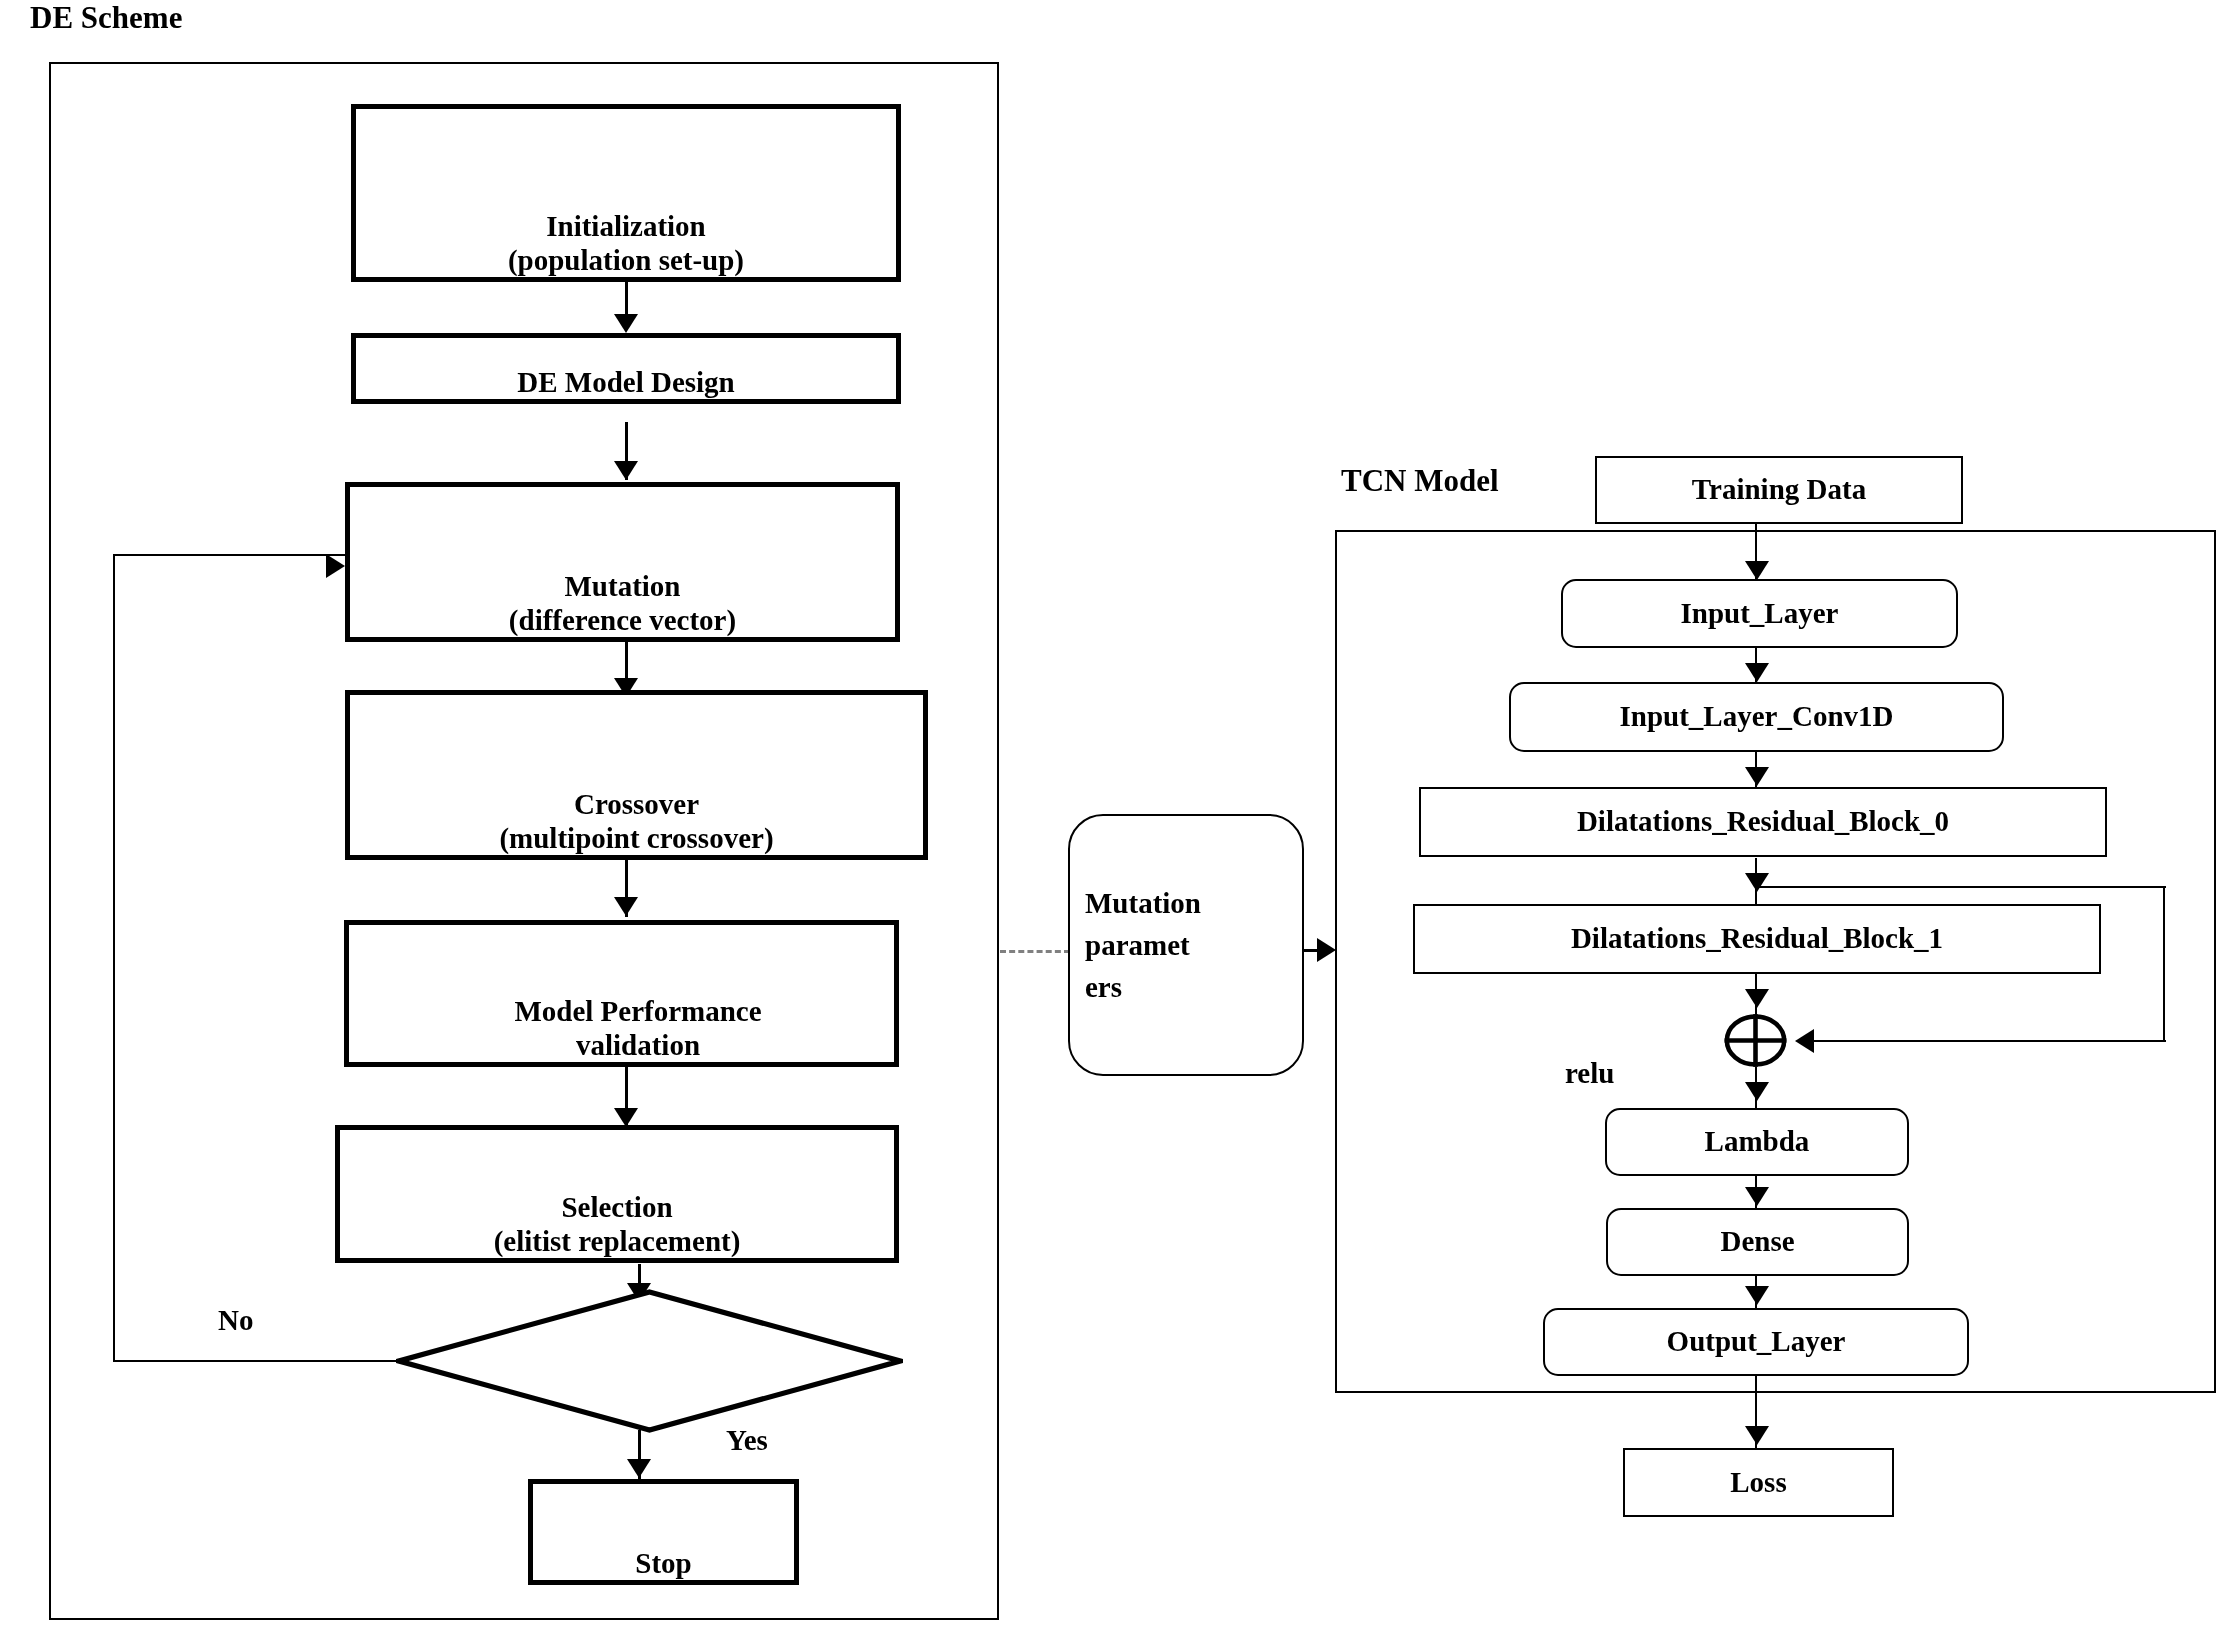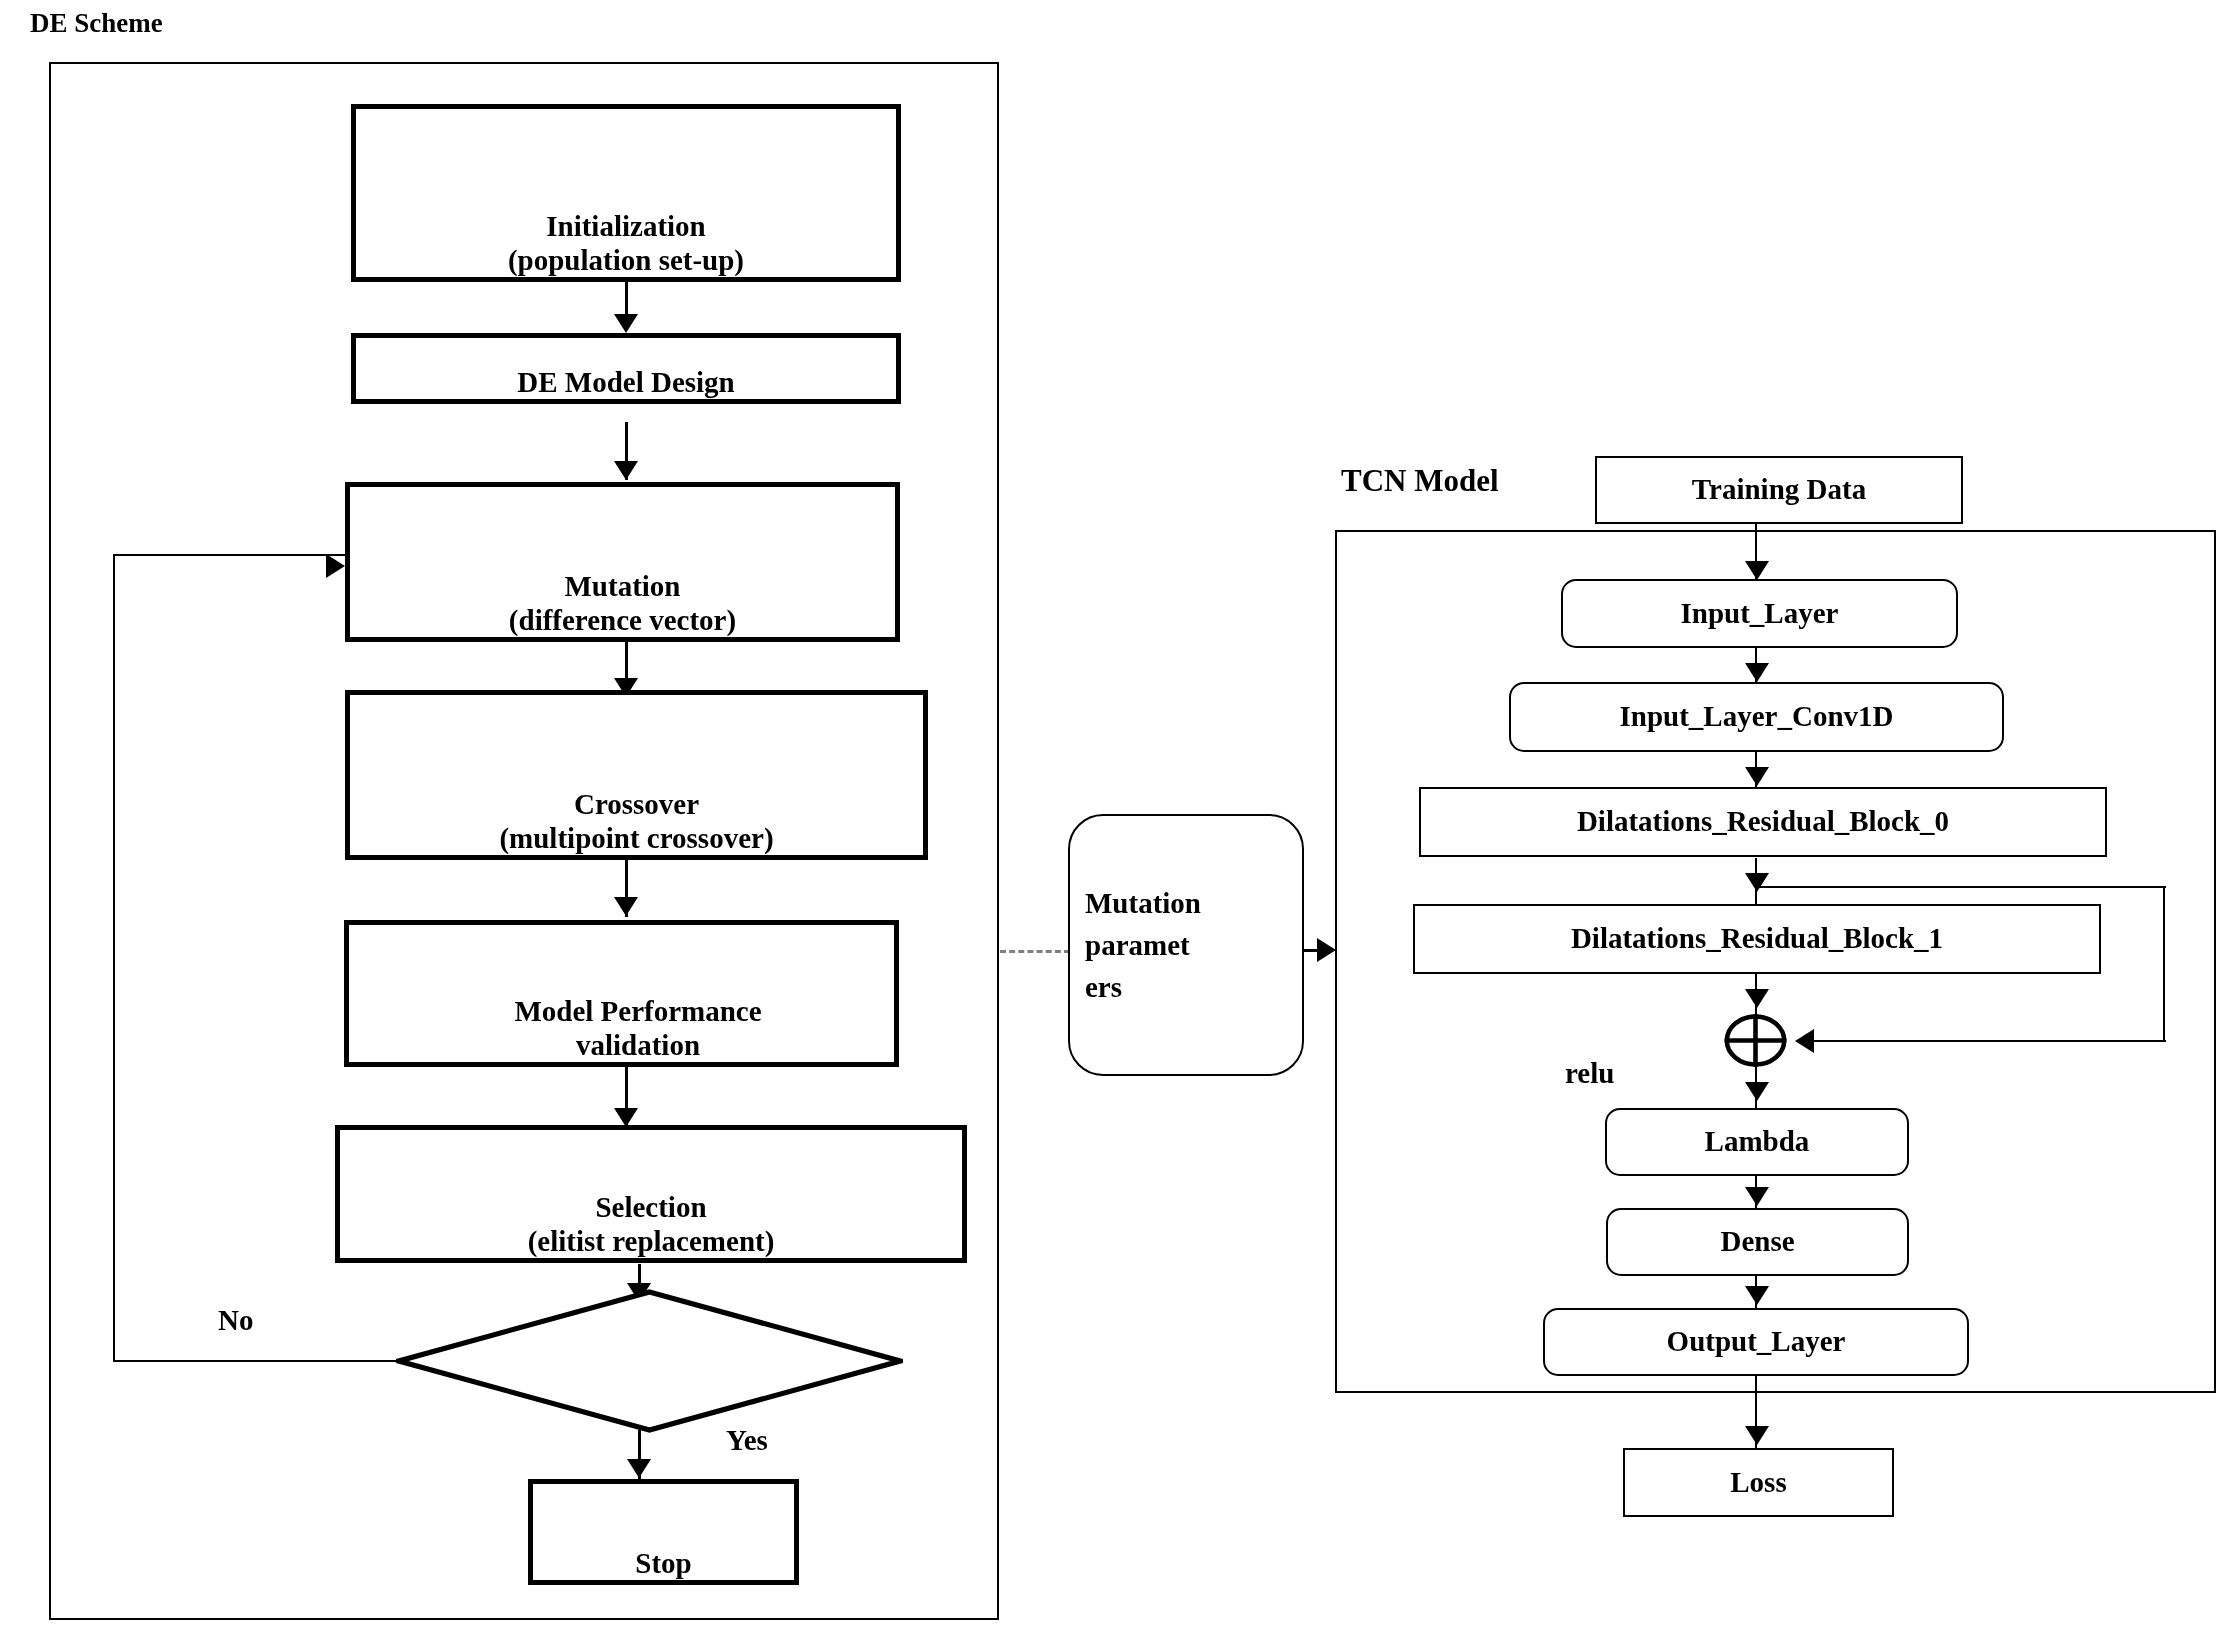--- a/index.html
+++ b/index.html
@@ -142,21 +142,21 @@
   }
 
   
   .sum-op svg { display: block; }
 </style>
 </head>
 <body>
 
 <div id="stage">
 
-  <div class="abs panel-caption" style="left:30px; top:10px; font-size:27px;">DE Scheme</div>
+  <div class="abs panel-caption" style="left:30px; top:2px; font-size:31px;">DE Scheme</div>
 
   <div class="abs panel" style="left:49px; top:62px; width:950px; height:1558px;"></div>
 
   <div class="abs box-heavy" style="left:351px; top:104px; width:550px; height:178px; font-size:29px;">
     <div>
       <div>Initialization</div>
       <div>(population  set-up)</div>
     </div>
   </div>
 
@@ -195,21 +195,21 @@
   <div class="abs box-heavy" style="left:344px; top:920px; width:555px; height:147px; font-size:29px;padding-left:33px;">
     <div>
       <div>Model Performance</div>
       <div>validation</div>
     </div>
   </div>
 
   <div class="abs vline" style="left:625px; top:1067px; height:66px;"></div>
   <div class="abs arrow-down" style="left:614px; top:1108px;"></div>
 
-  <div class="abs box-heavy" style="left:335px; top:1125px; width:632px; height:138px; font-size:29px;">
+  <div class="abs box-heavy" style="left:335px; top:1125px; width:564px; height:138px; font-size:29px;">
     <div>
       <div>Selection</div>
       <div>(elitist replacement)</div>
     </div>
   </div>
 
   <div class="abs vline" style="left:638px; top:1264px; height:46px;"></div>
   <div class="abs arrow-down" style="left:627px; top:1283px;"></div>
 
   <div class="abs diamond-wrap" style="left:396px; top:1289px; width:507px; height:144px;">

